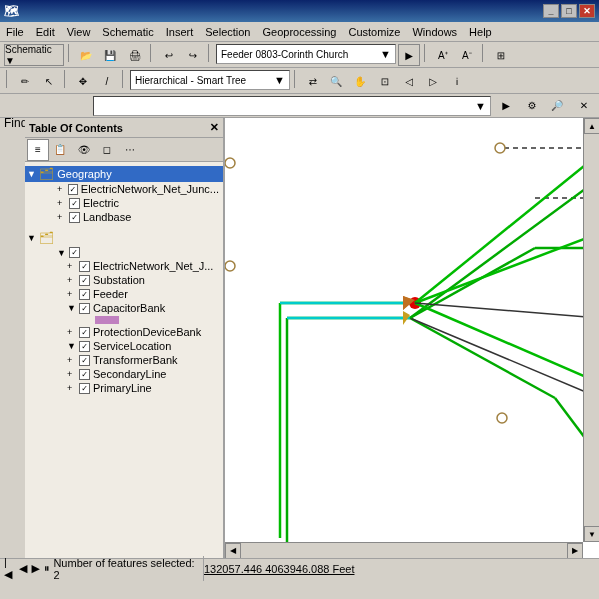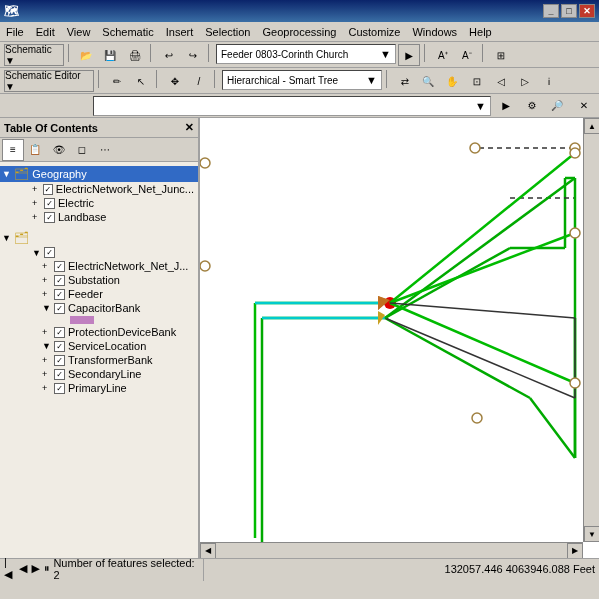--- a/index.html
+++ b/index.html
@@ -85,20 +85,21 @@
     #find-connected-label {
       font-size: 12px;
       font-weight: normal;
       margin-top: 35px;
     }
 
     
     #main-area {
       display: flex;
       height: calc(599px - 22px - 20px - 26px - 26px - 26px - 24px - 20px);
+      margin-left: 25px;
     }
 
     
     #left-panel {
       width: 200px;
       background: #f0ece4;
       border-right: 2px solid #a0a0a0;
       display: flex;
       flex-direction: column;
       flex-shrink: 0;
@@ -183,21 +184,22 @@
       gap: 0;
     }
     #statusbar-left {
       flex: 0 0 200px;
       border-right: 1px solid #a0a0a0;
       padding-right: 4px;
       display: flex; align-items: center; gap: 4px;
     }
     #statusbar-right {
       flex: 1;
-      text-align: right;
+      text-align: left;
+      text-decoration: underline;
     }
 
     .scrollbar-v {
       width: 16px;
       background: #d4d0c8;
       border-left: 1px solid #888;
       position: absolute;
       right: 0;
       top: 0;
       bottom: 16px;
@@ -264,21 +266,20 @@
   </div>
   <div class="tb-btn" style="border:1px solid #888;">▶</div>
   <div class="tb-separator"></div>
   <div class="tb-btn">A⁺</div>
   <div class="tb-btn">A⁻</div>
   <div class="tb-separator"></div>
   <div class="tb-btn">⊞</div>
 </div>
 
 <div class="toolbar-row">
-  <div class="tb-btn" style="width:90px; font-size:10px; border:1px solid #888;">Schematic Editor ▼</div>
   <div class="tb-separator"></div>
   <div class="tb-btn">✏</div>
   <div class="tb-btn">↖</div>
   <div class="tb-separator"></div>
   <div class="tb-btn">✥</div>
   <div class="tb-btn">/</div>
   <div class="tb-separator"></div>
   <div class="tb-dropdown" style="width:160px;gap:12px;">
     <span style="font-size:10px; overflow:hidden; white-space:nowrap;">Hierarchical - Smart Tree</span>
     <span style="margin-left:auto;">▼</span>

